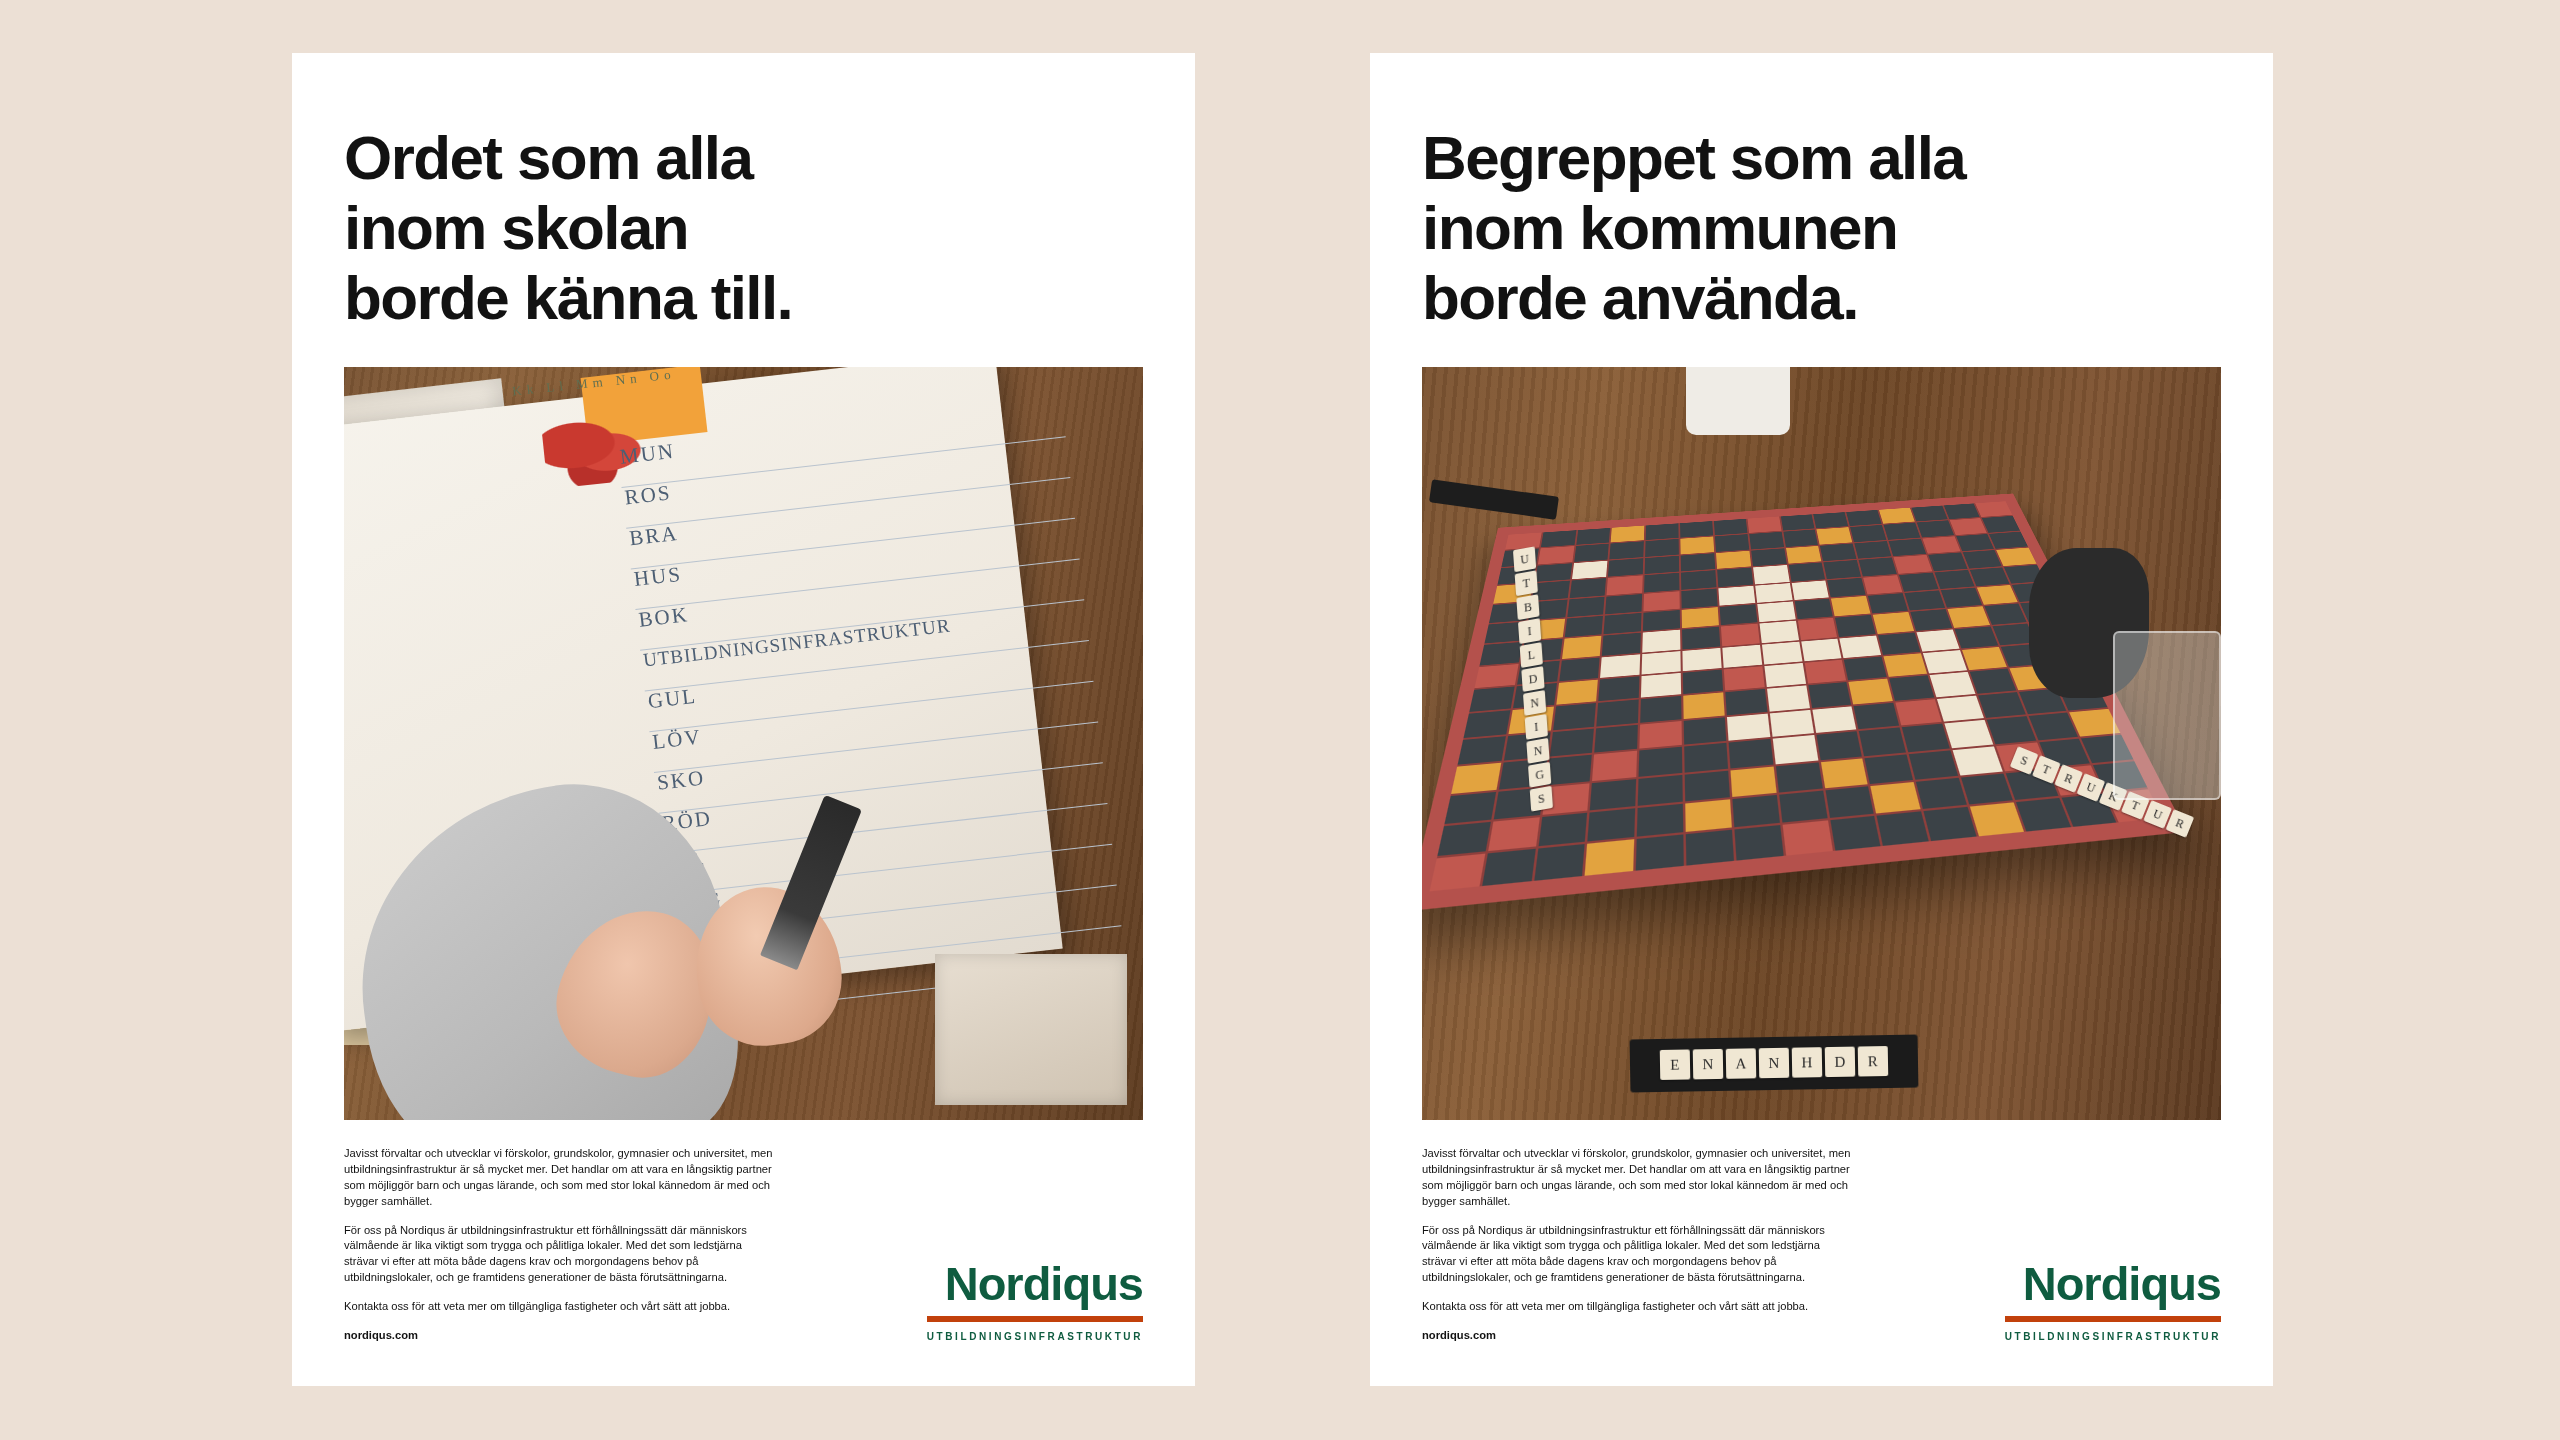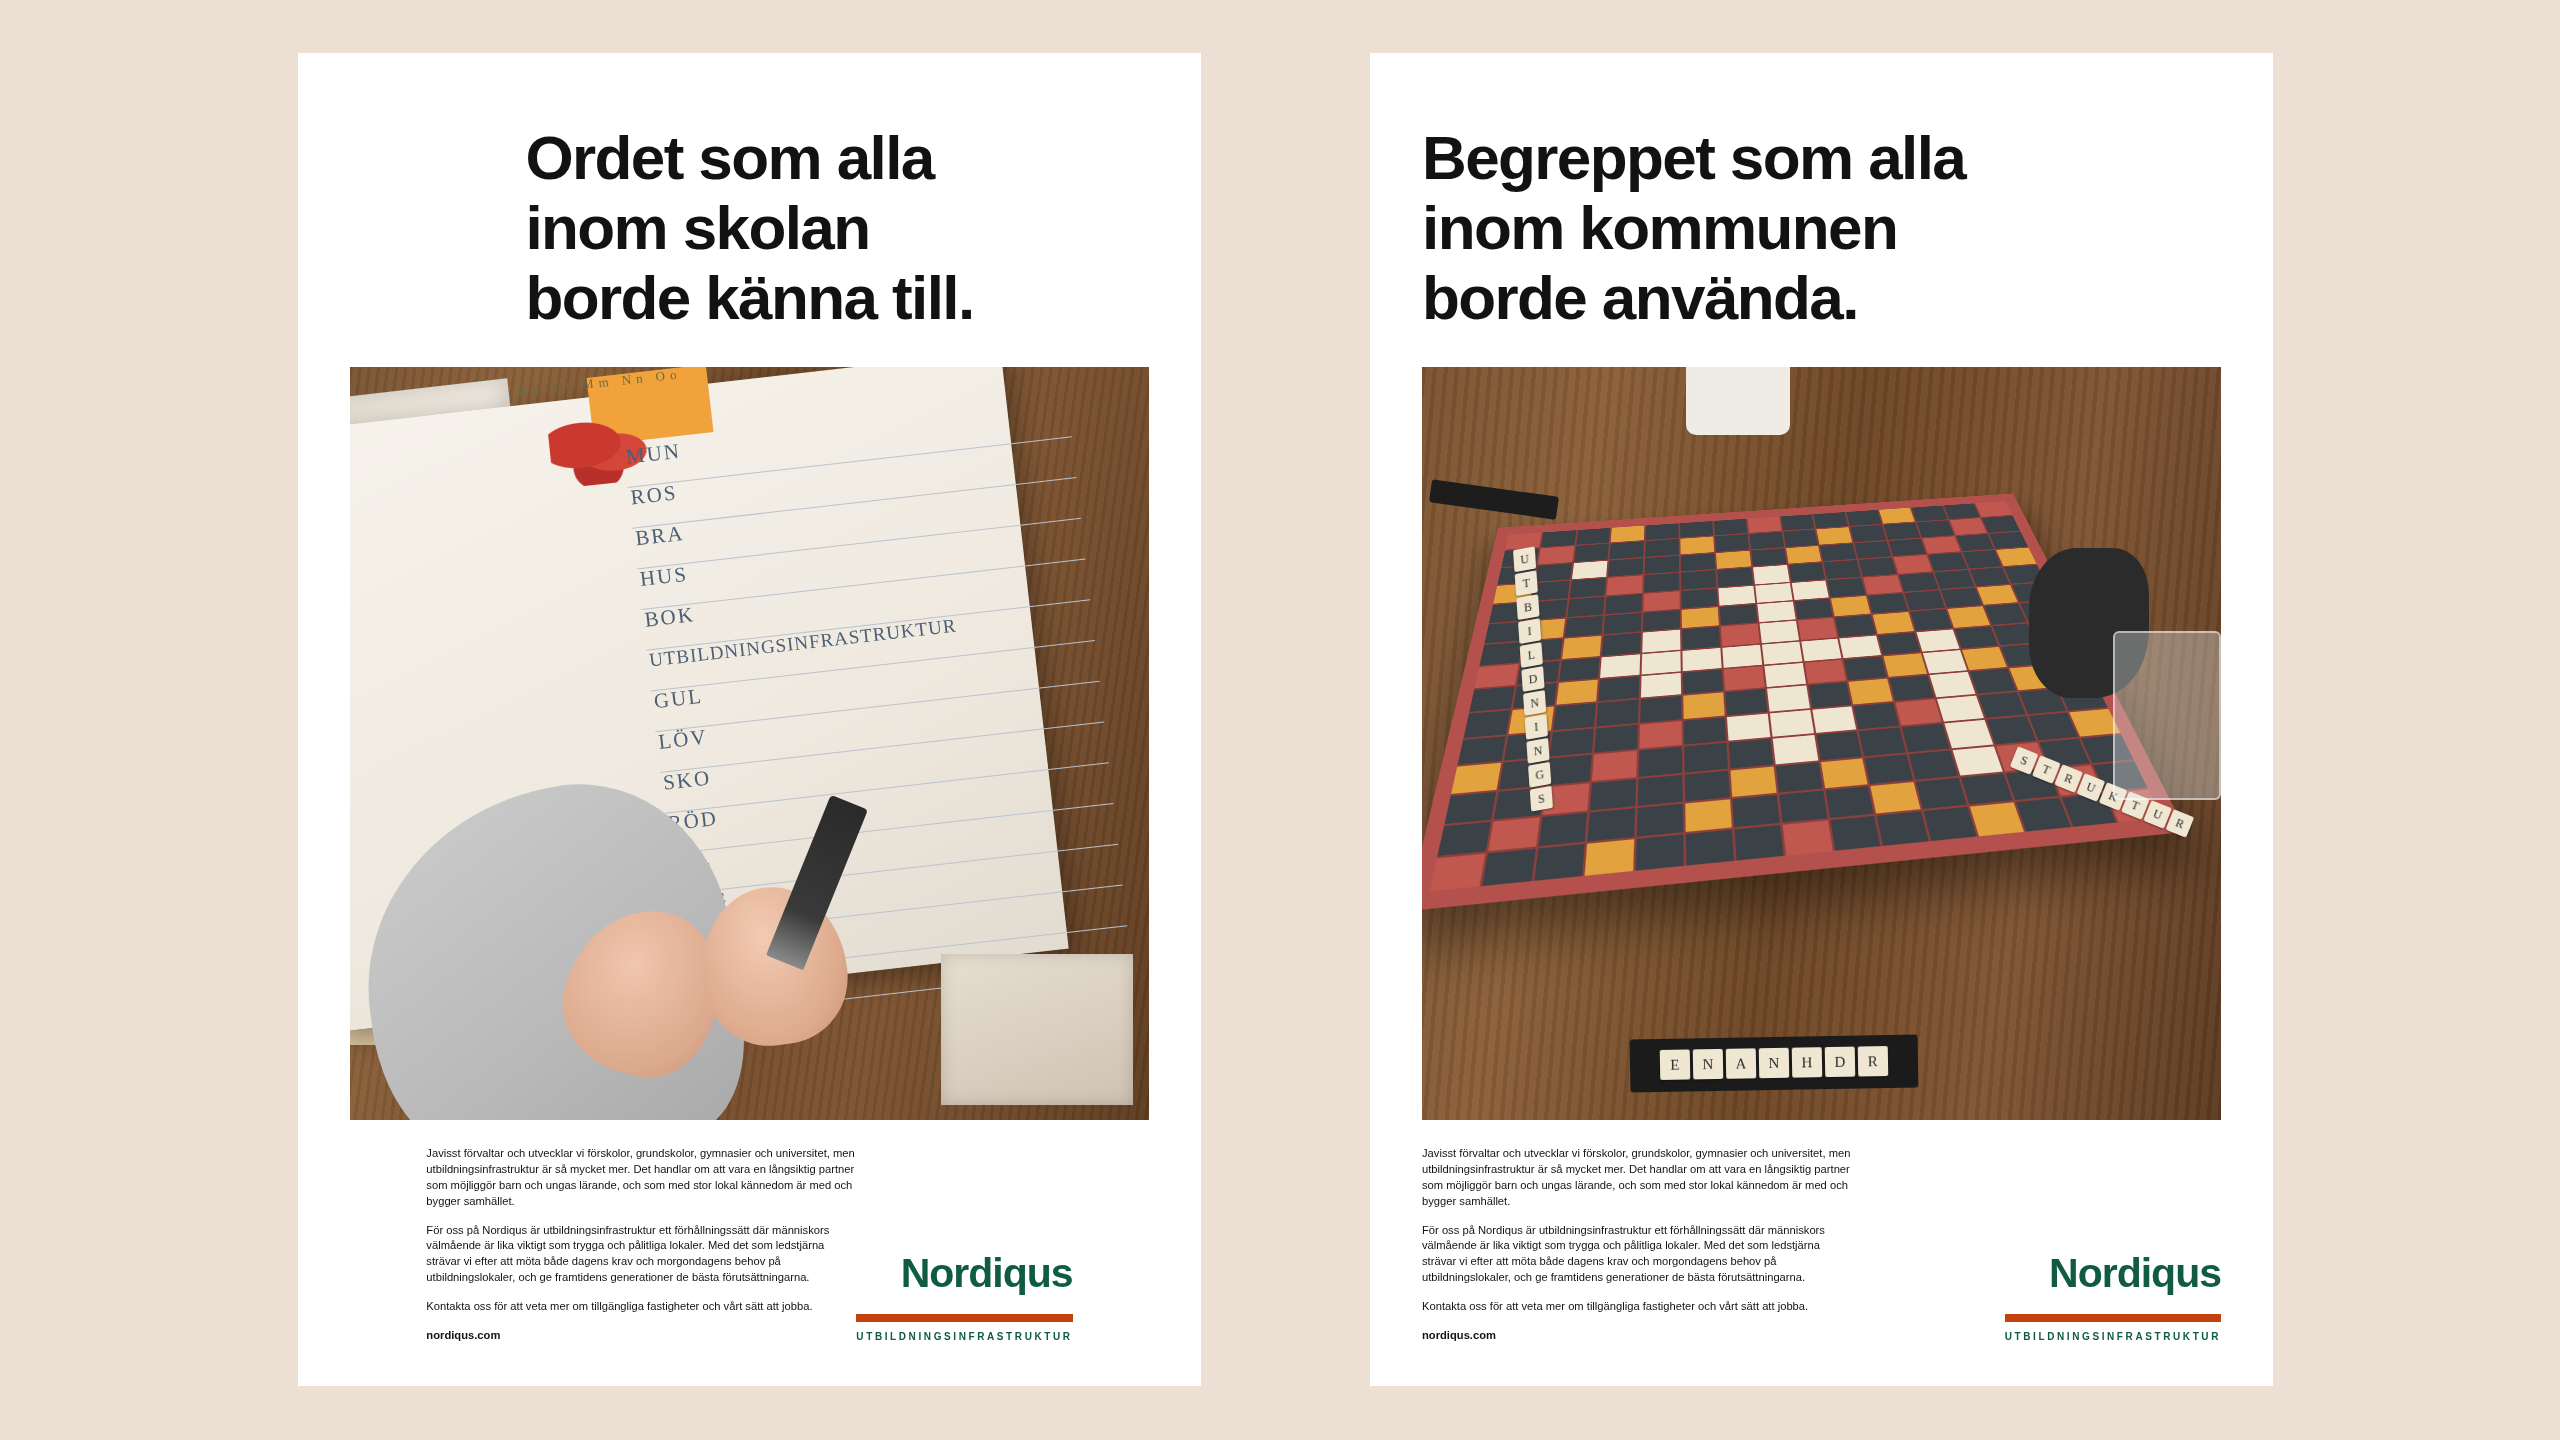--- a/index.html
+++ b/index.html
@@ -24,21 +24,21 @@
     top: 53px;
     width: 903px;
     height: 1333px;
     background: #ffffff;
     box-sizing: border-box;
     padding: 48px 52px 40px 52px;
     display: flex;
     flex-direction: column;
   }
 
-  .poster-left { left: 298px; align-items: center; }
+  .poster-left { left: 292px; }
   .poster-right { left: 1370px; }
 
   .headline {
     font-family: "Liberation Sans", sans-serif;
     font-weight: bold;
     font-size: 62px;
     line-height: 1.13;
     letter-spacing: -1.6px;
     color: #121212;
     margin: 22px 0 0 0;
@@ -333,26 +333,26 @@
   .copy p:last-child { margin-bottom: 2px; }
   .site { font-weight: bold; font-size: 11.2px; color: #121212; }
 
   .brand {
     text-align: right;
     padding-bottom: 4px;
   }
   .brand-name {
     font-family: "Liberation Sans", sans-serif;
     font-weight: bold;
-    font-size: 41px;
+    font-size: 47px;
     color: #0f5c40;
     letter-spacing: -1px;
     line-height: 1;
-    border-bottom: 8px solid #c2410c;
-    padding-bottom: 20px;
+    border-bottom: 6px solid #c2410c;
+    padding-bottom: 9px;
   }
   .brand-sub {
     margin-top: 9px;
     font-size: 10px;
     letter-spacing: 2.6px;
     color: #0f5c40;
     font-weight: bold;
   }
 </style>
 </head>

